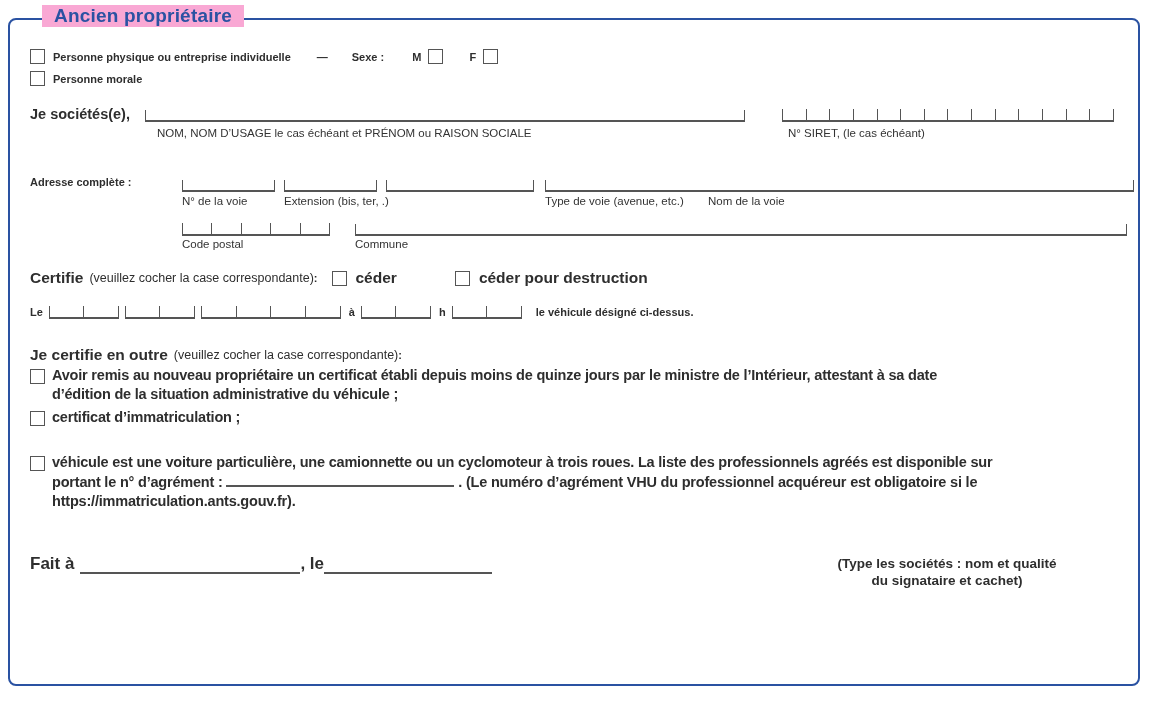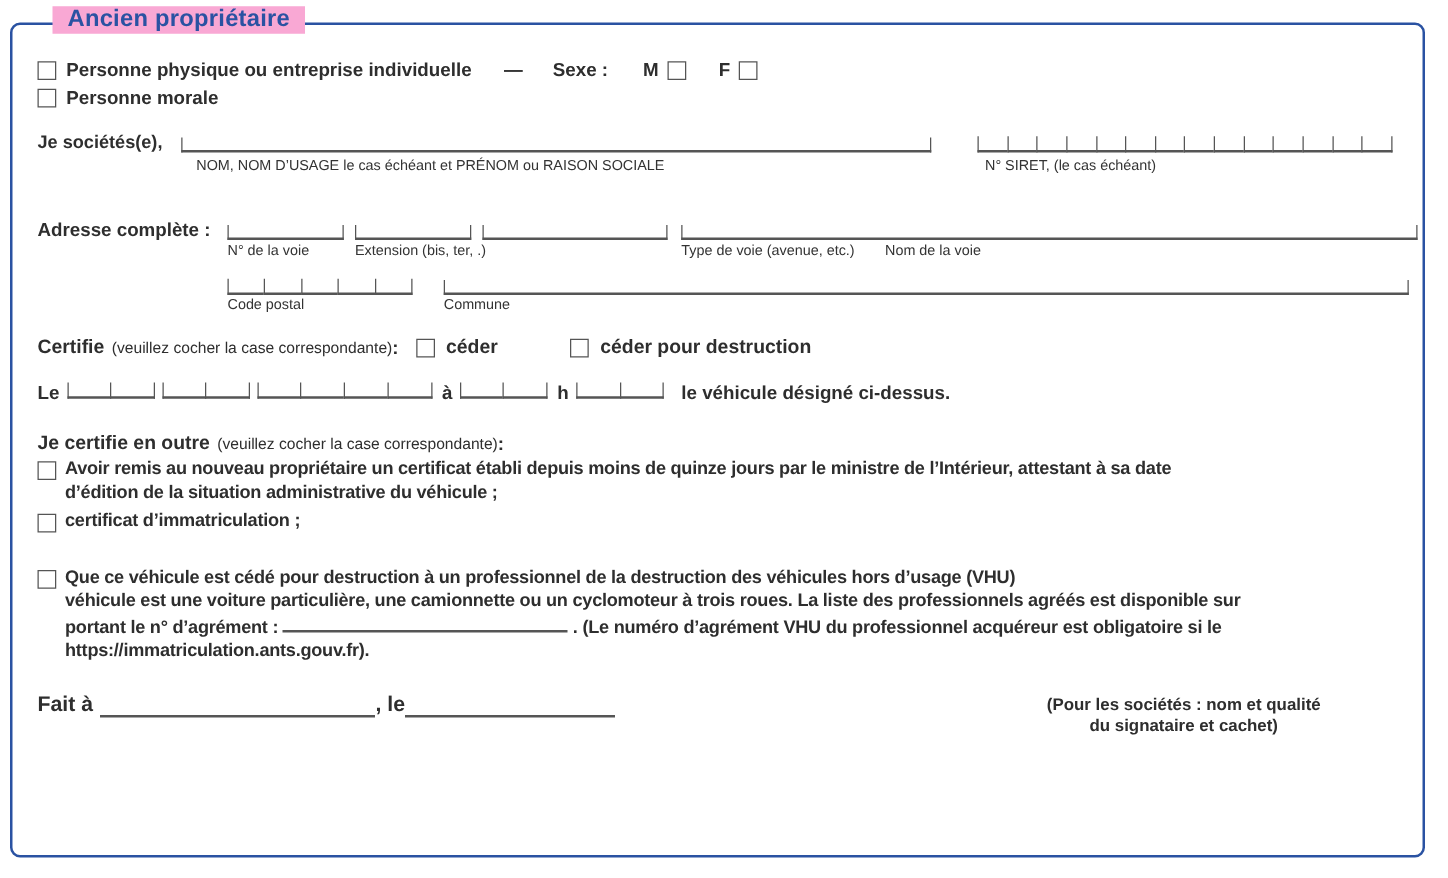--- a/index.html
+++ b/index.html
@@ -16,21 +16,21 @@
     position:absolute;left:8px;top:18px;width:1128px;height:664px;
     border:2px solid var(--blue);border-radius:8px;background:#fff;
   }
   .legend{
     position:absolute;left:42px;top:5px;background:#f9a8d4;padding:0 12px;
     font-size:19px;font-weight:bold;color:var(--blue);letter-spacing:.2px;
   }
   .abs{position:absolute;}
   .row{position:absolute;display:flex;align-items:center;}
   .row-base{position:absolute;display:flex;align-items:flex-start;}
-  .b15{font-size:15px;font-weight:bold;}
+  .b15{font-size:11px;font-weight:bold;}
   .b15s{font-size:14.5px;font-weight:bold;letter-spacing:-0.2px;}
   .b17{font-size:17px;font-weight:bold;}
   .cap{font-size:11.5px;color:#333;white-space:nowrap;}
   .hint{font-size:12.5px;font-weight:normal;}
   .cb{width:15px;height:15px;border:1.5px solid var(--line);background:#fff;flex:none;display:inline-block;box-sizing:border-box;}
   .bracket{border-left:1.5px solid var(--line);border-right:1.5px solid var(--line);border-bottom:2px solid var(--line);box-sizing:border-box;}
   .comb{display:flex;}
   .comb span{flex:1;border-left:1.5px solid var(--line);border-bottom:2px solid var(--line);box-sizing:border-box;}
   .comb span:last-child{border-right:1.5px solid var(--line);}
   .blank{display:inline-block;border-bottom:2px solid var(--line);}
@@ -155,34 +155,33 @@
     <div>d’édition de la situation administrative du véhicule ;</div>
   </div>
 
   <span class="cb abs" style="left:30px;top:411px;"></span>
   <div class="abs lines b15s" style="left:52px;top:408px;">
     <div>certificat d’immatriculation ;</div>
   </div>
 
   <span class="cb abs" style="left:30px;top:456px;"></span>
   <div class="abs lines b15s" style="left:52px;top:453px;">
-    <div>Que ce véhicule est cédé pour destruction à un professionnel de la destruction des véhicules hors d’usage (VHU)</div>
     <div>véhicule est une voiture particulière, une camionnette ou un cyclomoteur à trois roues. La liste des professionnels agréés est disponible sur</div>
     <div>
       <span>portant le n° d’agrément :</span>
       <span class="blank" style="width:228px;height:13px;vertical-align:baseline;"></span>
       <span>. (Le numéro d’agrément VHU du professionnel acquéreur est obligatoire si le</span>
     </div>
     <div>https://immatriculation.ants.gouv.fr).</div>
   </div>
 
   <div class="row-base" style="left:30px;top:554px;height:24px;">
     <span class="b17">Fait à</span>
     <span class="blank" style="width:220px;height:18px;margin-left:6px;"></span>
     <span class="b17">, le</span>
     <span class="blank" style="width:168px;height:18px;"></span>
   </div>
 
   <div class="abs sig" style="left:784px;top:552px;width:326px;">
-    <div class="s" style="margin-top:3px;">(Pour les sociétés : nom et qualité</div>
+    <div class="s" style="margin-top:3px;">(Type les sociétés : nom et qualité</div>
     <div class="s">du signataire et cachet)</div>
   </div>
 </div>
 
 </body></html>

